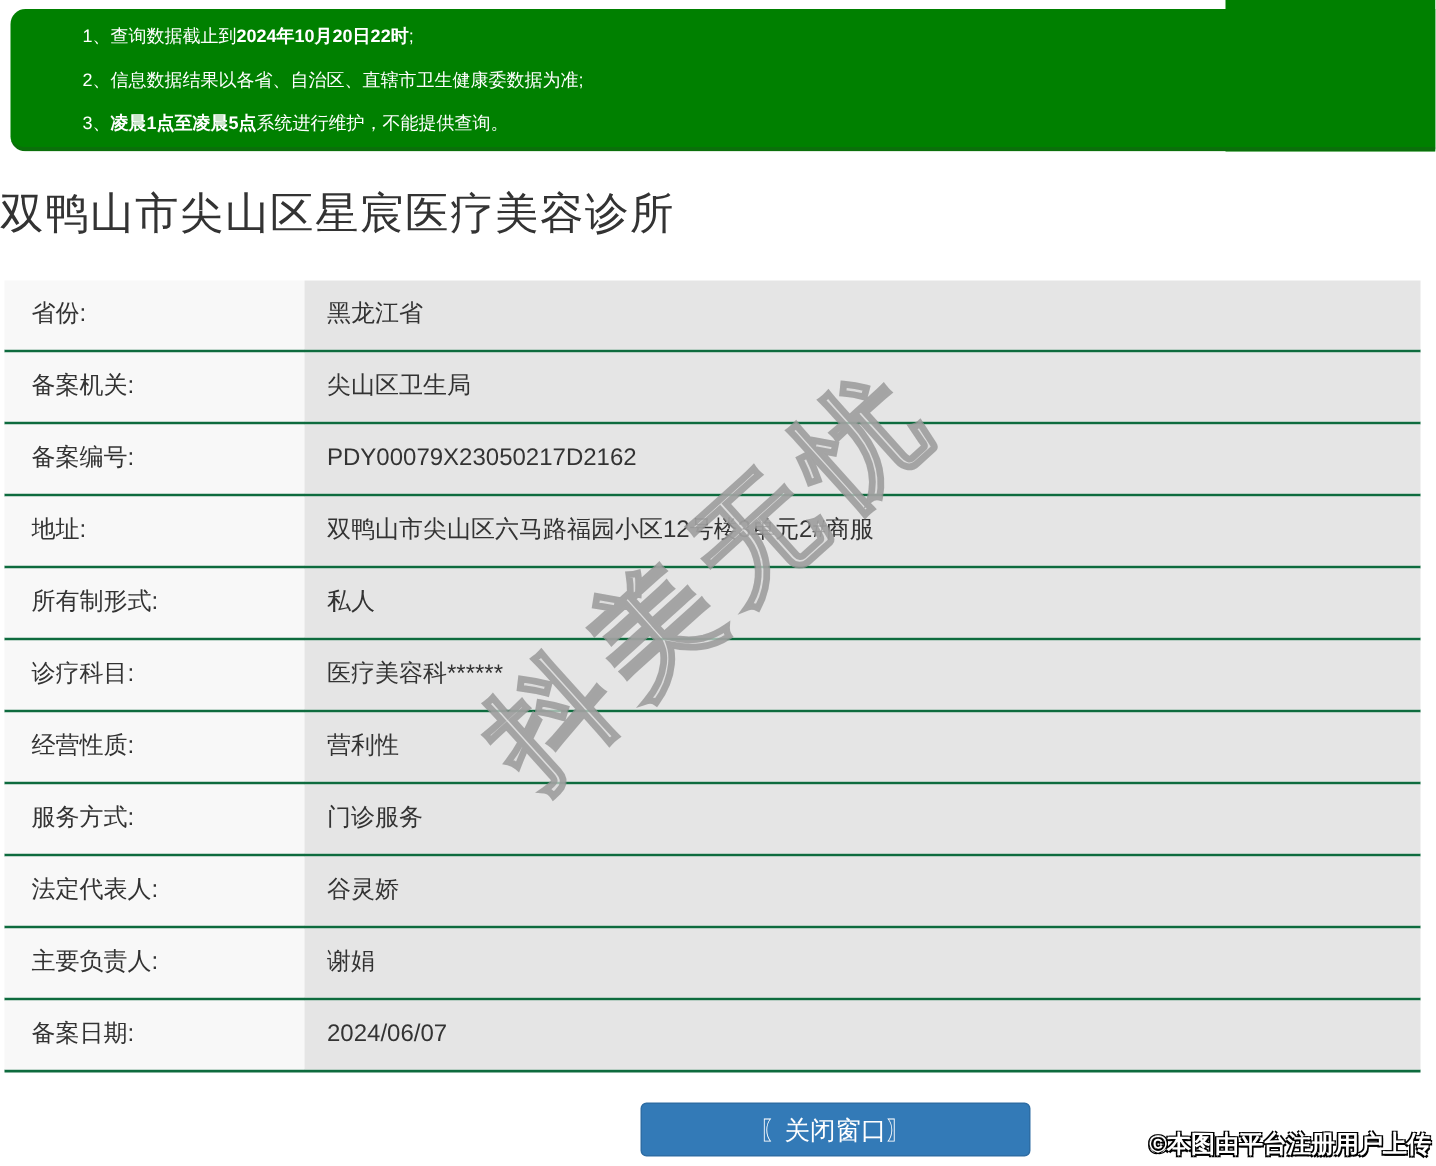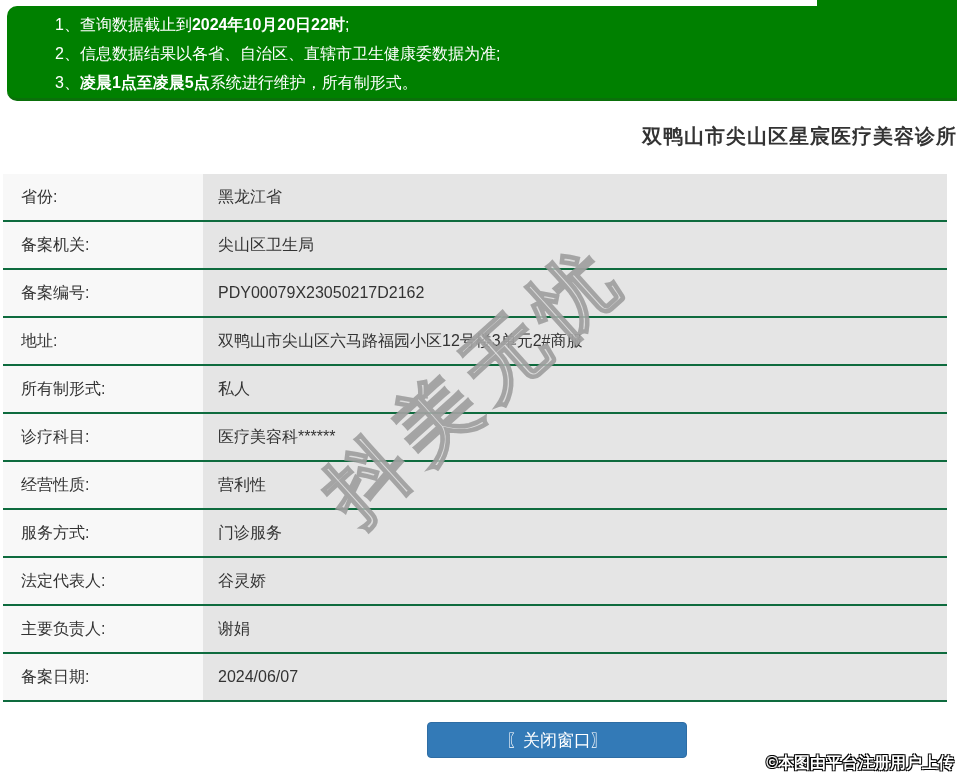--- a/index.html
+++ b/index.html
@@ -29,31 +29,31 @@
   }
   .notice-banner {
     position: relative;
     z-index: 2;
     margin: 6px 0 0 7px;
     height: 95px;
     background: var(--banner-green);
     border-bottom: 3px solid var(--banner-edge);
     border-radius: 10px 0 0 10px;
     color: #ffffff;
-    font-size: 16px;
+    font-size: 12px;
     line-height: 29px;
     padding: 4px 0 0 48px;
   }
   .notice-item { white-space: nowrap; }
   .notice-item b { font-weight: bold; }
   .page-title {
     margin: 22px 0 24px 0;
-    text-align: right;
-    font-size: 20px;
-    font-weight: bold;
+    text-align: left;
+    font-size: 29px;
+    font-weight: normal;
     color: var(--text-dark);
     letter-spacing: 1px;
   }
   .record-table {
     margin: 0 10px 0 3px;
     border-top: 0;
   }
   .record-row {
     display: flex;
     height: 48px;
@@ -130,21 +130,21 @@
 <div class="banner-notch"></div>
 
 <div class="notice-banner">
   <div class="notice-item">
     <span>1、</span><span>查询数据截止到</span><b>2024年10月20日22时</b><span>;</span>
   </div>
   <div class="notice-item">
     <span>2、</span><span>信息数据结果以各省、自治区、直辖市卫生健康委数据为准;</span><b></b><span></span>
   </div>
   <div class="notice-item">
-    <span>3、</span><span></span><b>凌晨1点至凌晨5点</b><span>系统进行维护，所有制形式。</span>
+    <span>3、</span><span></span><b>凌晨1点至凌晨5点</b><span>系统进行维护，不能提供查询。</span>
   </div>
 </div>
 
 <h1 class="page-title">双鸭山市尖山区星宸医疗美容诊所</h1>
 
 <div class="record-table">
   <div class="record-row">
     <div class="record-label">省份:</div>
     <div class="record-value">黑龙江省</div>
   </div>

